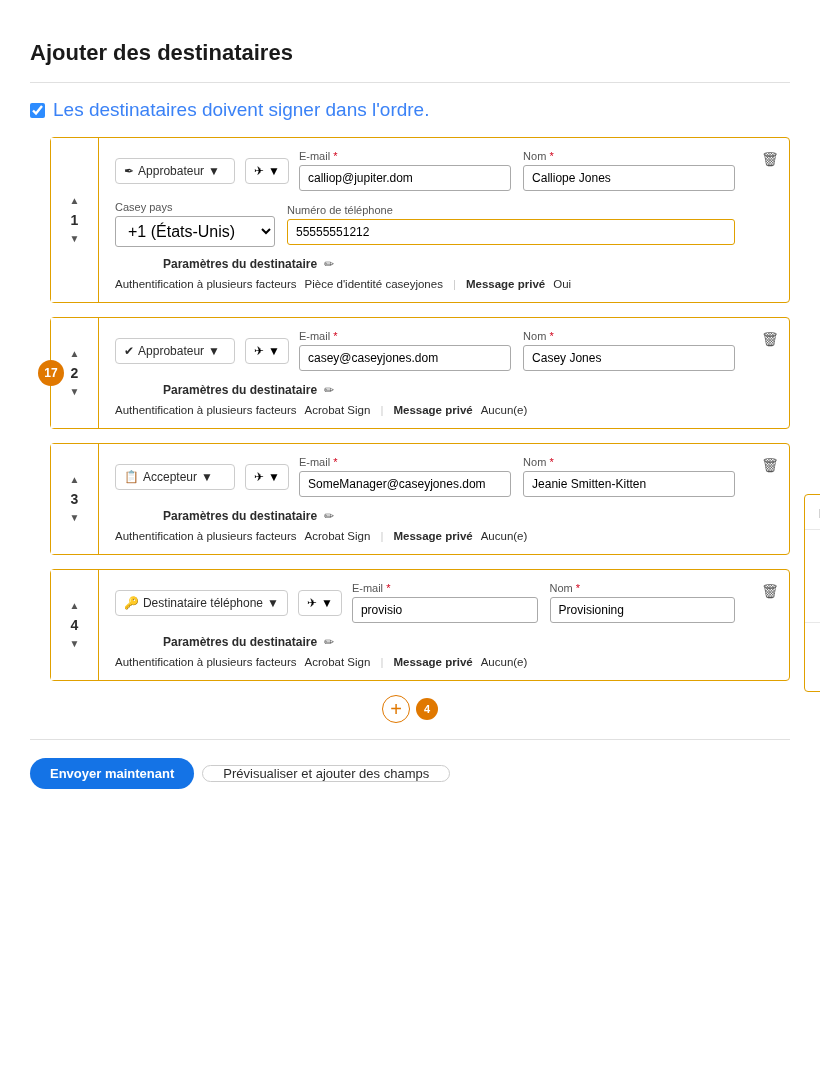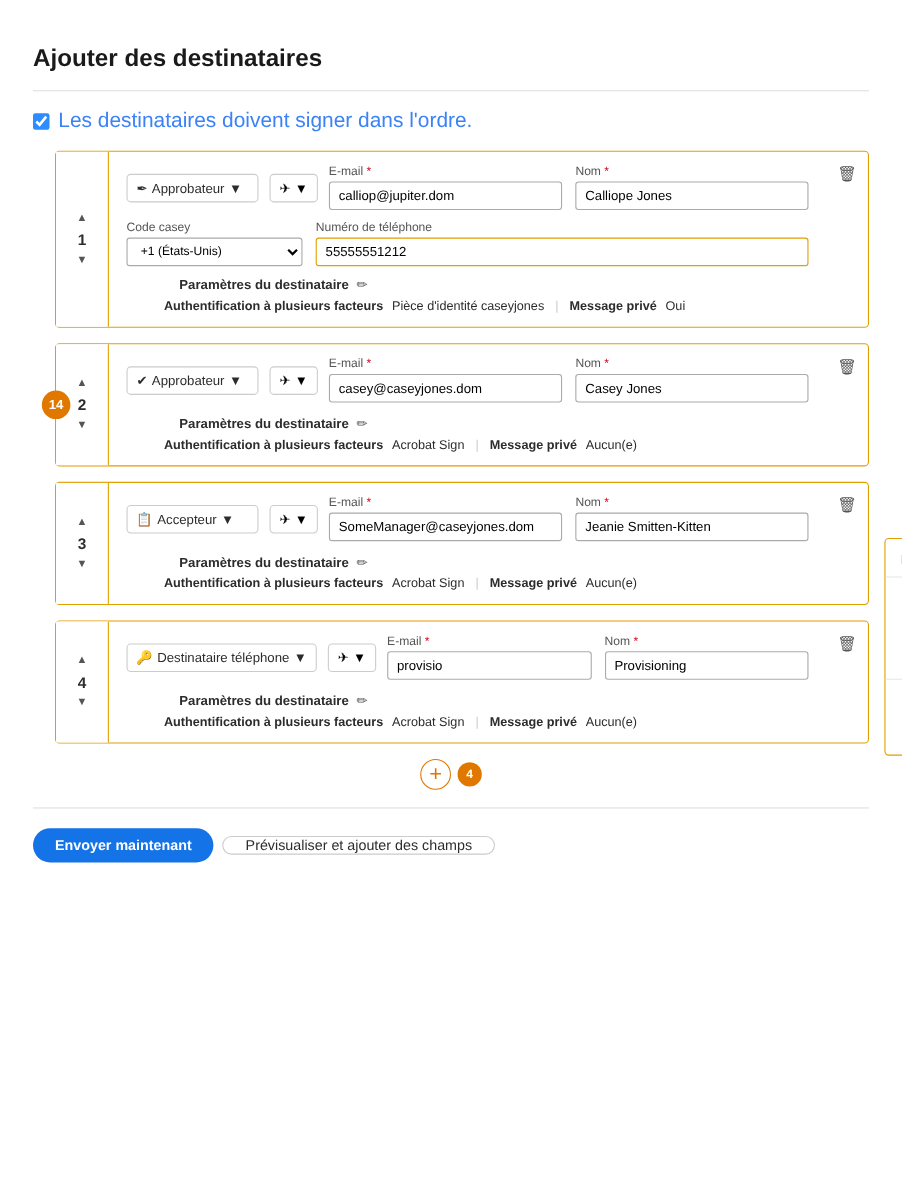--- a/index.html
+++ b/index.html
@@ -162,21 +162,21 @@
       align-items: center;
       gap: 12px;
       margin-bottom: 8px;
     }
     .field-wrap.country-field { flex: 0 0 160px; }
     .field-wrap.phone-field { flex: 1; }
     .country-select {
       border: 1px solid #aaa;
       border-radius: 3px;
       padding: 5px 8px;
-      font-size: 11px;
+      font-size: 16px;
       outline: none;
       width: 100%;
       background: #fff;
     }
     .phone-input {
       border: 1.5px solid #e0a000;
       border-radius: 3px;
       padding: 5px 8px;
       font-size: 12px;
       outline: none;
@@ -203,21 +203,21 @@
       font-size: 13px;
       padding: 1px;
     }
     .auth-row {
       display: flex;
       align-items: center;
       gap: 8px;
       font-size: 11.5px;
       color: #2c2c2c;
     }
-    .auth-label { font-weight: 700; margin-left: 34px; }
+    .auth-label { font-weight: 400; }
     .auth-value { color: #2c2c2c; }
     .pipe { color: #ccc; margin: 0 2px; }
     .msg-prive-label { font-weight: 600; }
     .msg-prive-value { color: #2c2c2c; }
 
     .delete-btn {
       display: flex;
       align-items: flex-start;
       padding: 12px 10px;
       background: none;
@@ -371,21 +371,21 @@
             <input type="text" class="field-input" value="calliop@jupiter.dom" style="">
           </div>
           <div class="field-wrap name-field">
             <label class="field-label"><span>Nom</span> <span class="required-star">*</span></label>
             <input type="text" class="field-input" value="Calliope Jones" style="">
           </div>
         </div>
       </div>
       <div class="recipient-row2">
         <div class="field-wrap country-field">
-          <label class="field-label">Code casey</label>
+          <label class="field-label">Casey pays</label>
           <select class="country-select">
             <option>+1 (États-Unis)</option>
           </select>
         </div>
         <div class="field-wrap phone-field">
           <label class="field-label">Numéro de téléphone</label>
           <input type="text" class="phone-input" value="55555551212" style="">
         </div>
       </div>
       <div class="params-row">
@@ -442,21 +442,21 @@
         <span class="auth-value">Acrobat Sign</span>
         <span class="pipe">|</span>
         <span class="msg-prive-label">Message privé</span>
         <span class="msg-prive-value">Aucun(e)</span>
       </div>
     </div>
     <button class="delete-btn">
       <span class="icon-trash"></span>
     </button>
 
-    <div class="badge-circle">14</div>
+    <div class="badge-circle">17</div>
   </div>
 
   <div class="recipient-block" style="margin-left: 20px; margin-top: 14px; position: relative;">
     <div class="side-col">
       <button class="arrow-btn"><span class="chevron-up"></span></button>
       <span class="side-num">3</span>
       <button class="arrow-btn"><span class="chevron-down"></span></button>
     </div>
     <div class="recipient-main">
       <div class="recipient-row1">

